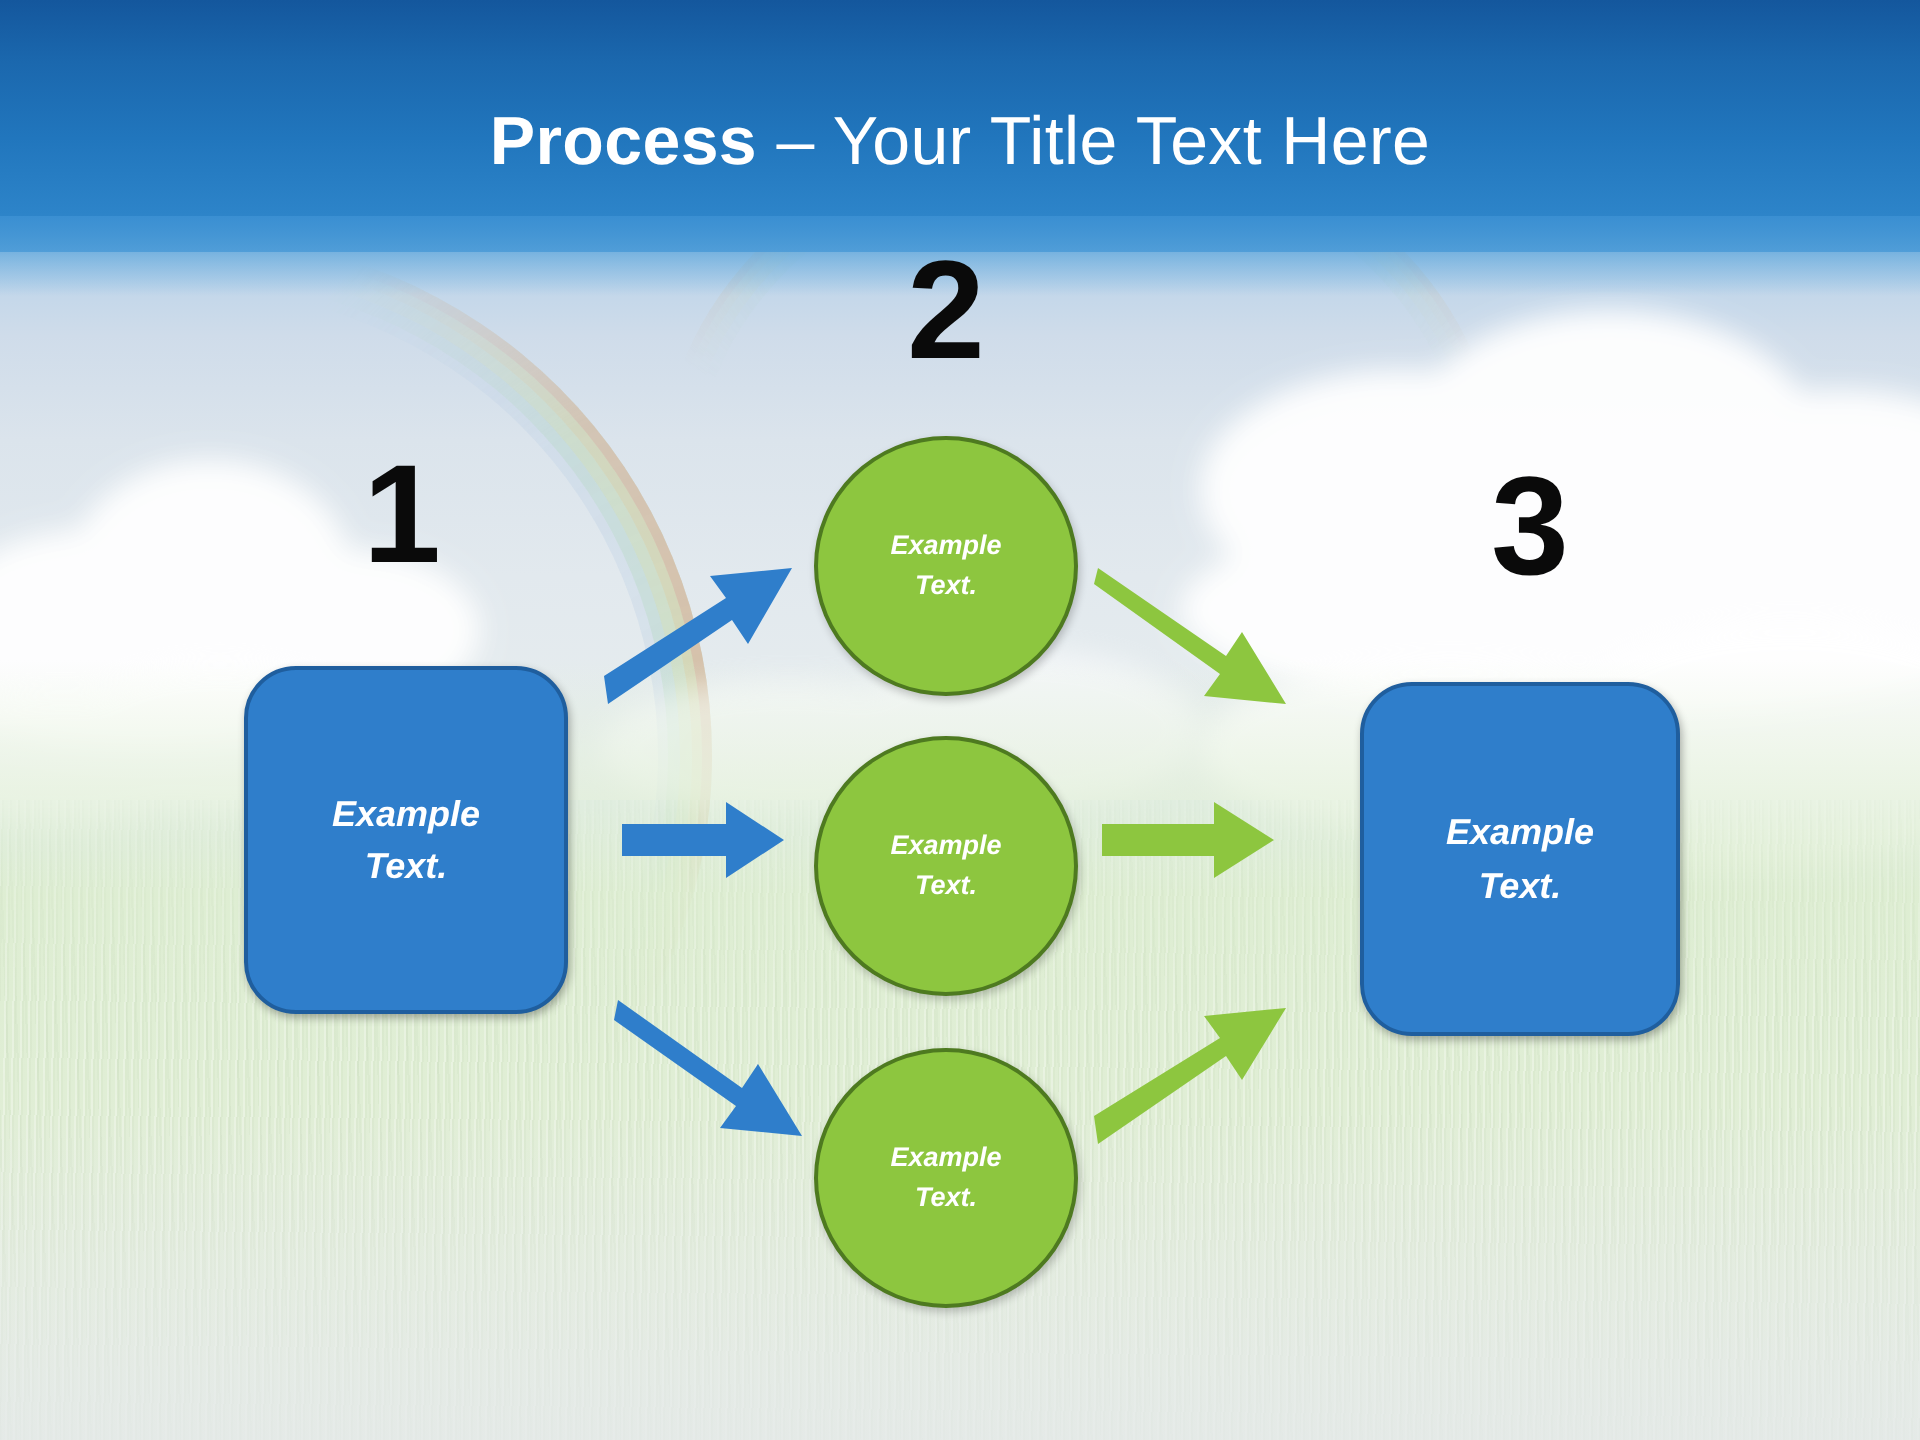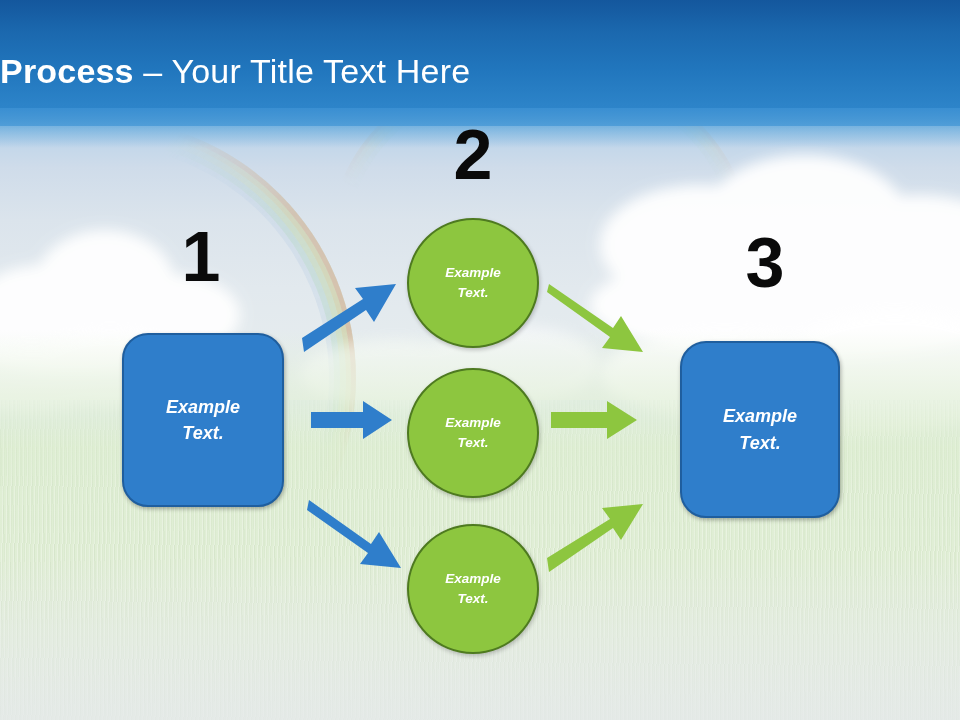--- a/index.html
+++ b/index.html
@@ -74,21 +74,21 @@
       #14579d 0%, #1b68ae 25%, #2176bd 55%, #2d84c9 85%, #3a8fd2 100%);
   }
   .banner-fade {
     position: absolute;
     left: 0; top: 108px; width: 960px; height: 40px;
     background: linear-gradient(to bottom, rgba(58,143,210,1), rgba(96,168,220,0.65), rgba(150,195,230,0));
   }
   .title {
     position: absolute;
     left: 0; top: 50px; width: 960px;
-    text-align: left;
+    text-align: center;
     color: #ffffff;
     font-size: 34px;
     line-height: 42px;
     letter-spacing: 0.2px;
     white-space: nowrap;
   }
   .title .strong { font-weight: bold; }
   .title .rest { font-weight: normal; }
 
   

